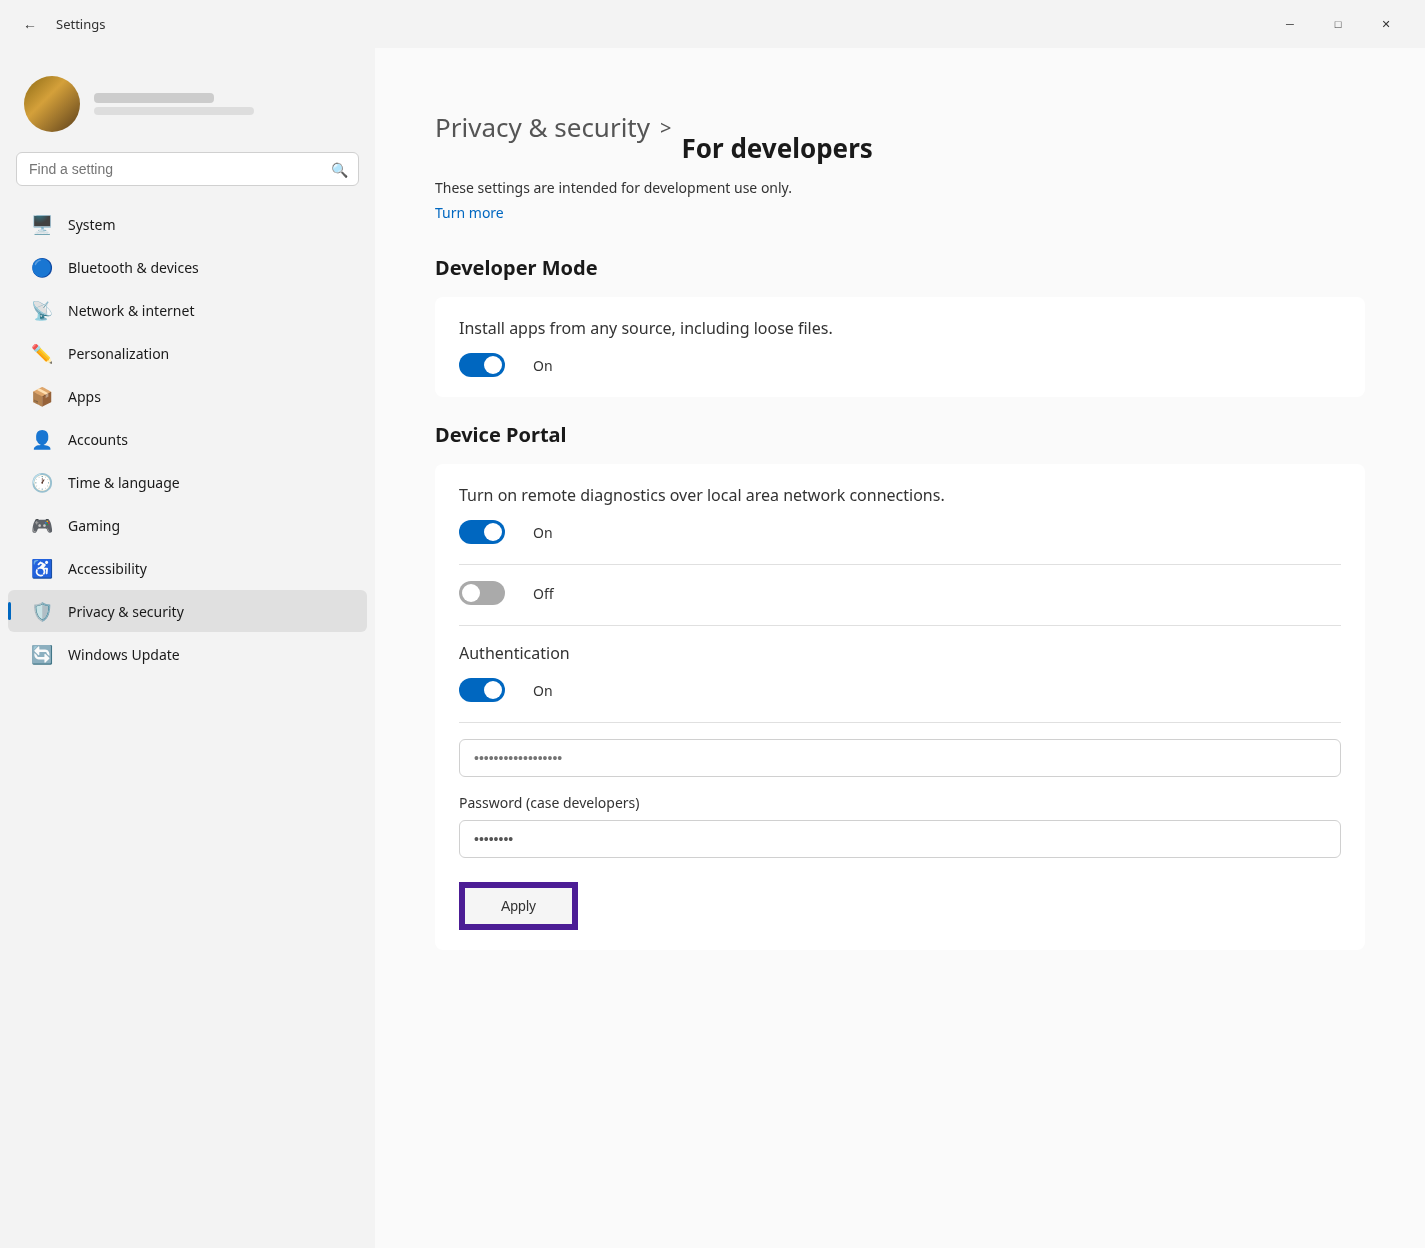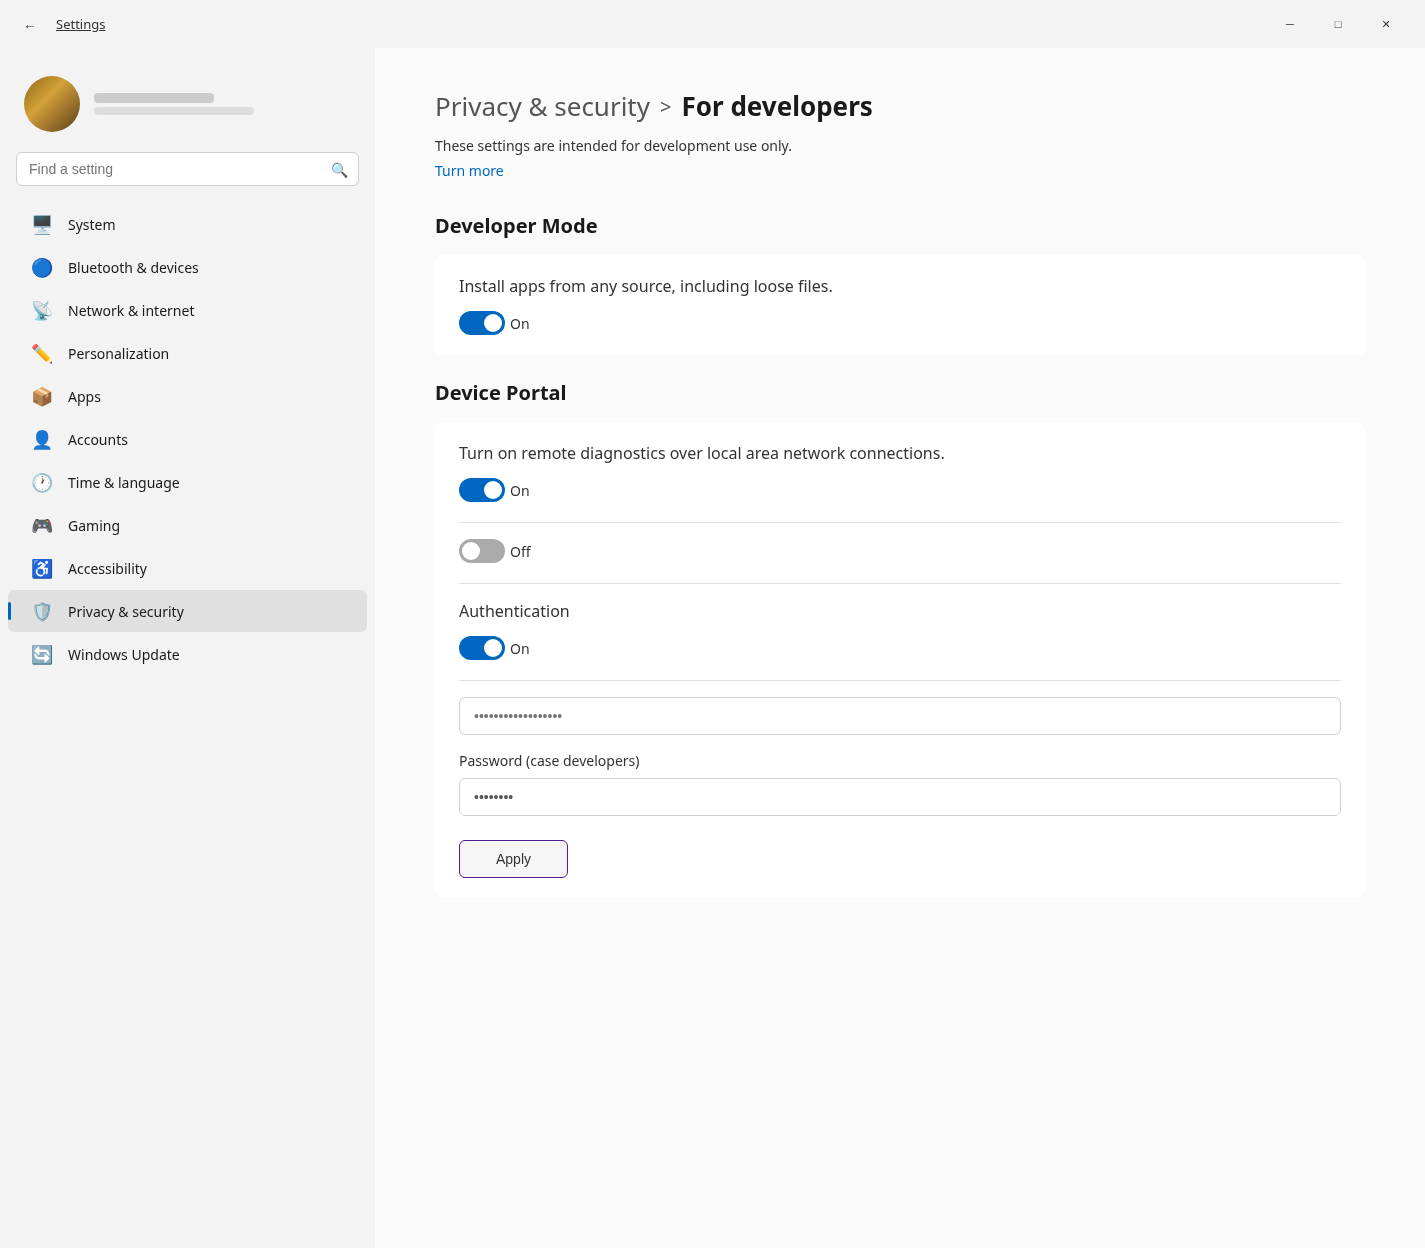--- a/index.html
+++ b/index.html
@@ -34,21 +34,20 @@
       border: none;
       background: transparent;
       cursor: pointer;
       display: flex; align-items: center; justify-content: center;
       font-size: 14px;
       color: #333;
     }
     .titlebar-title {
       font-size: 13px;
       color: #333;
-      text-decoration: underline;
     }
     .titlebar-controls {
       display: flex;
       gap: 2px;
     }
     .titlebar-btn {
       width: 46px; height: 32px;
       border: none;
       background: transparent;
       cursor: pointer;
@@ -182,20 +181,21 @@
       font-weight: 400;
     }
     .breadcrumb-sep {
       font-size: 20px;
       color: #555;
     }
     .breadcrumb-current {
       font-size: 26px;
       color: #1a1a1a;
       font-weight: 700;
+      margin-top: 42px;
     }
 
     .page-description {
       font-size: 14px;
       color: #333;
       margin-bottom: 4px;
     }
     .learn-more {
       color: #0067C0;
       font-size: 14px;
@@ -221,21 +221,21 @@
 
     .setting-desc {
       font-size: 16px;
       color: #333;
       margin-bottom: 14px;
     }
 
     .toggle-row {
       display: flex;
       align-items: center;
-      gap: 5px;
+      gap: 28px;
       margin-bottom: 20px;
     }
     .toggle-row:last-child { margin-bottom: 0; }
 
     .toggle {
       width: 46px; height: 24px;
       border-radius: 12px;
       position: relative;
       cursor: pointer;
       flex-shrink: 0;
@@ -280,22 +280,22 @@
       background: white;
       font-size: 14px;
       color: #555;
       outline: none;
     }
 
     .apply-btn {
       margin-top: 24px;
       padding: 10px 36px;
       background: #f5f5f5;
-      border: 1px solid #4c1d95;
-      border-radius: 6px;
+      border: 6px solid #4c1d95;
+      border-radius: 0;
       font-size: 14px;
       color: #333;
       cursor: pointer;
     }
 
     .divider {
       border: none;
       border-top: 1px solid #e0e0e0;
       margin: 16px 0;
     }

